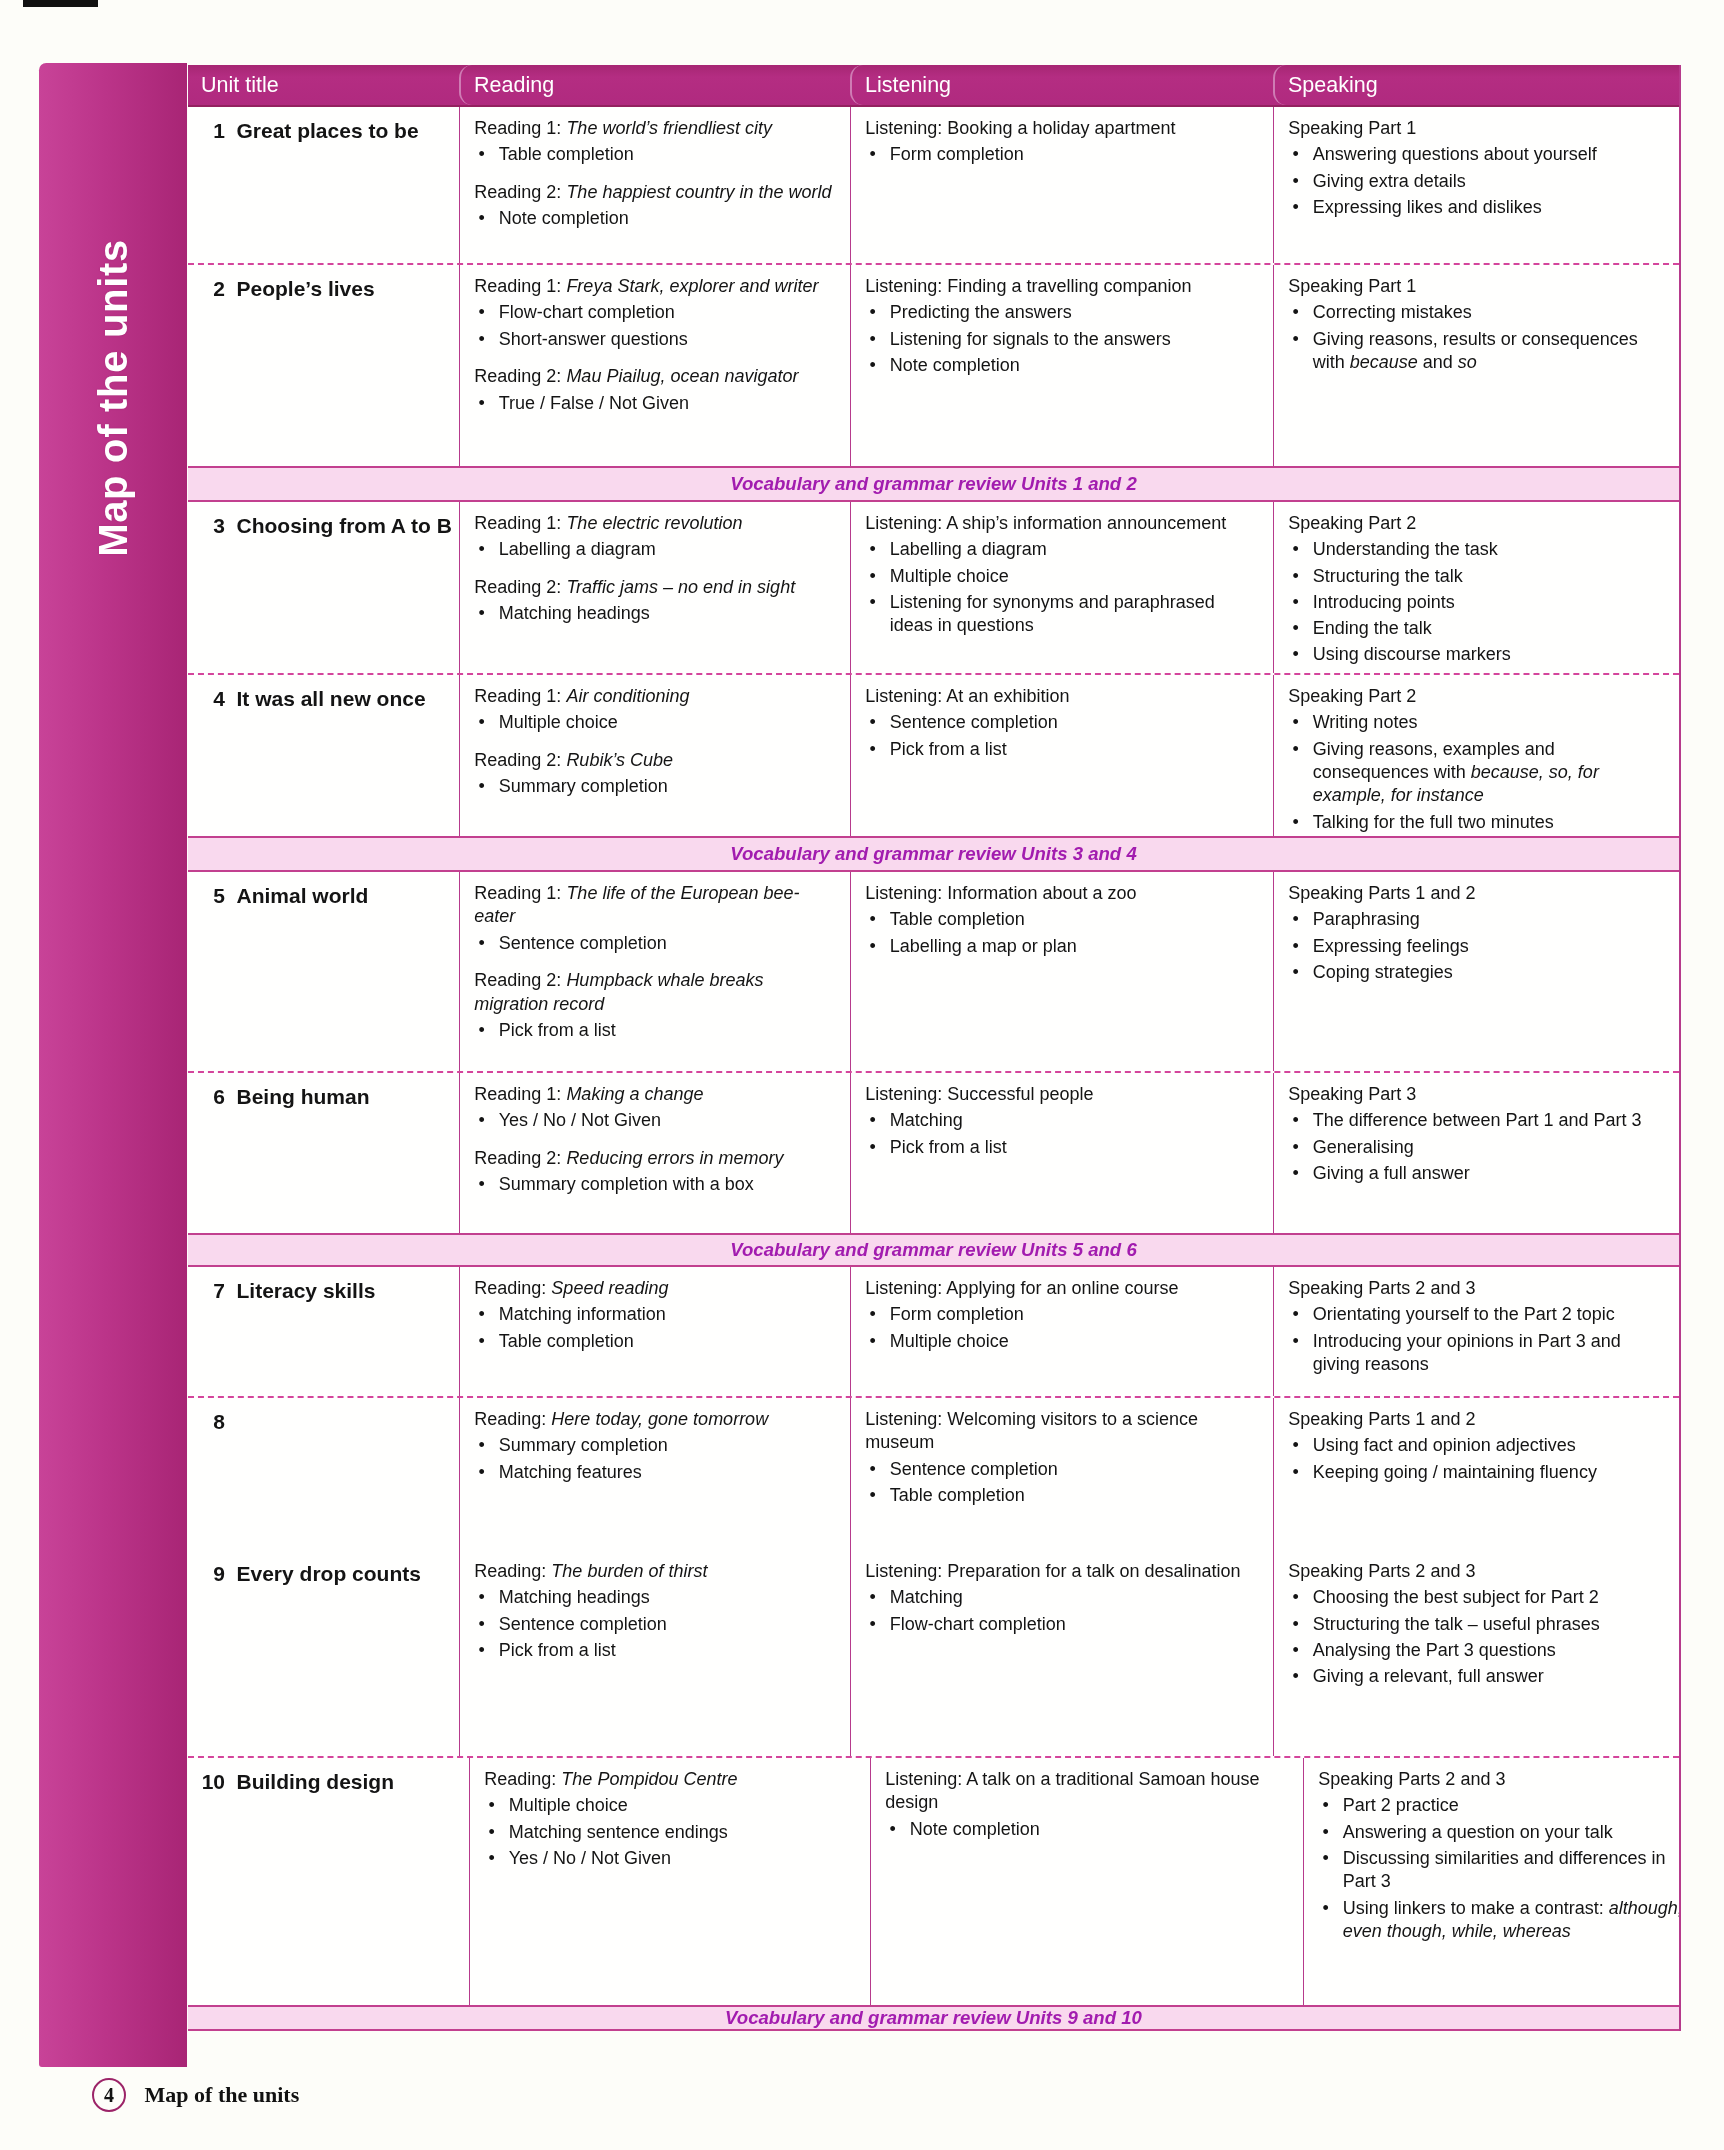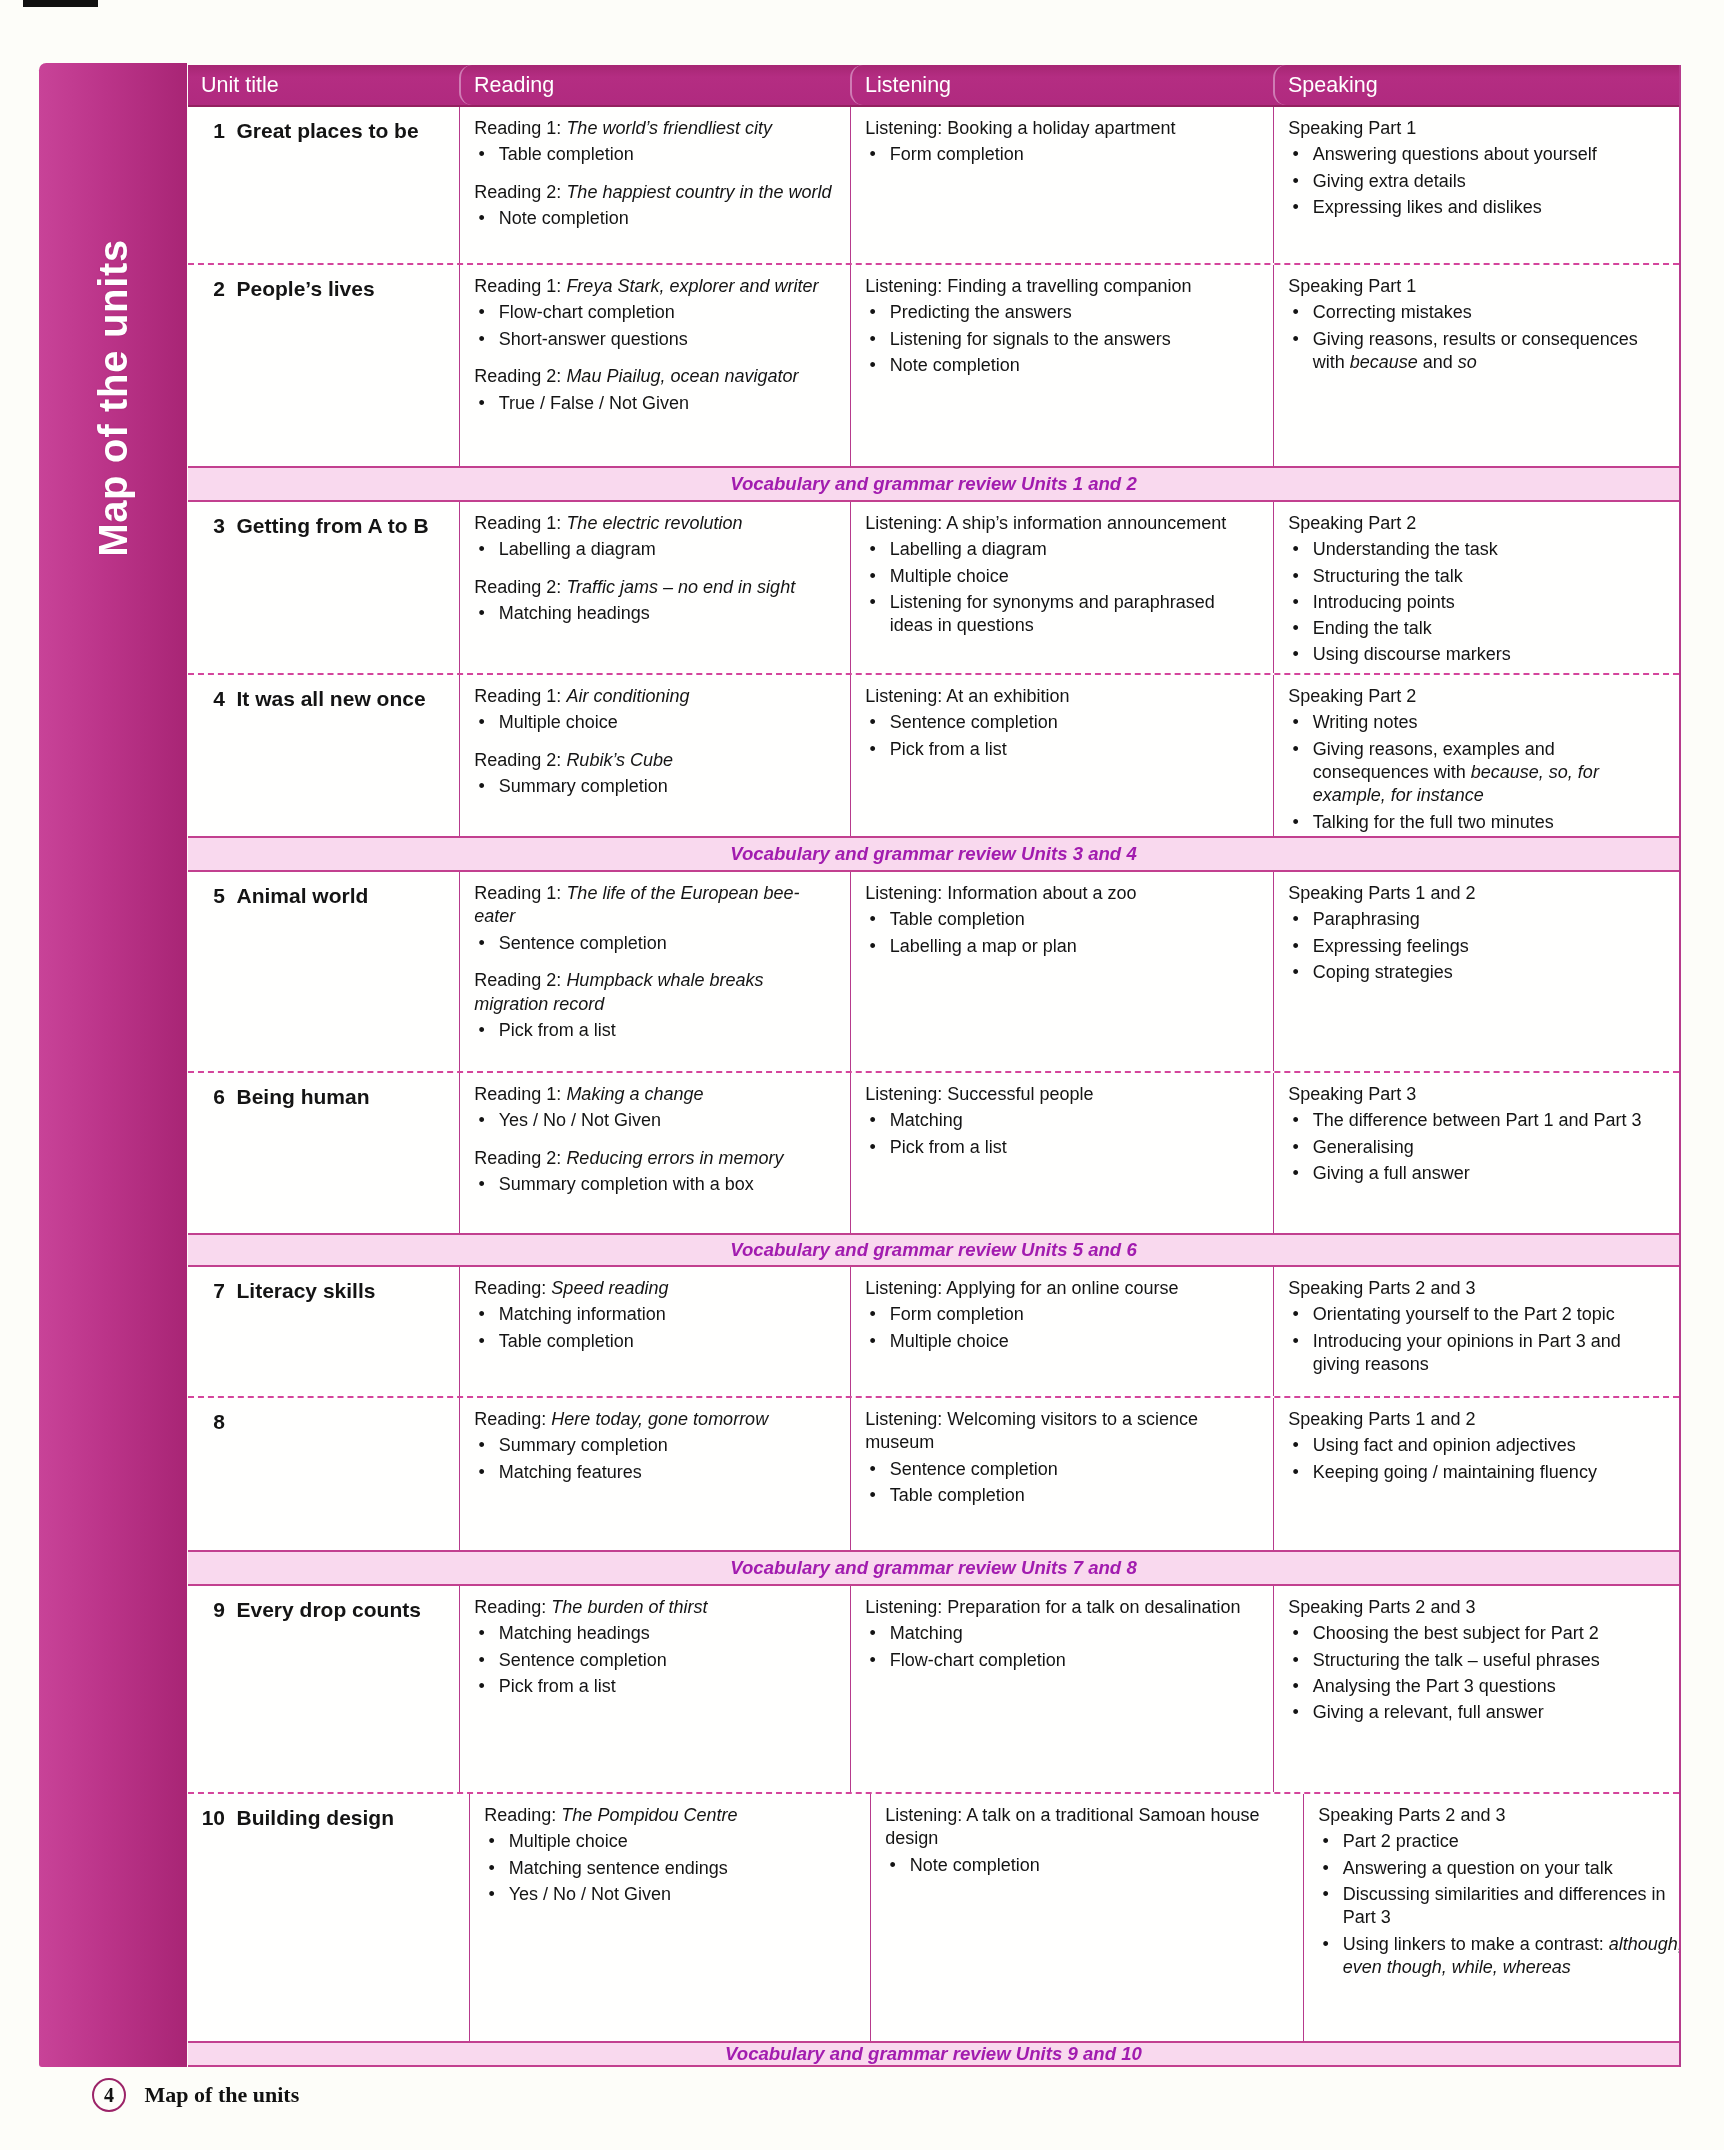--- a/index.html
+++ b/index.html
@@ -198,21 +198,21 @@
               </div>
             </div>
           </div>
         </div>
         <div class="rrow" style="height: 36px;">
           <div class="rlabel">Vocabulary and grammar review Units 1 and 2</div>
         </div>
         <div class="urow dash" style="height: 173px;">
           <div class="cell tcell">
             <span class="unum">3</span>
-            <span class="utitle">Getting from A to B</span>
+            <span class="utitle">Choosing from A to B</span>
           </div>
           <div class="cell c2">
             <div class="block">
               <div class="lead"><span>Reading 1: </span><span class="it">The electric revolution</span></div>
               <div class="bullet">
                 <span class="marker">•</span>
                 <span class="btext"><span>Labelling a diagram</span></span>
               </div>
             </div>
             <div class="block">
@@ -509,23 +509,20 @@
               <div class="bullet">
                 <span class="marker">•</span>
                 <span class="btext"><span>Using fact and opinion adjectives</span></span>
               </div>
               <div class="bullet">
                 <span class="marker">•</span>
                 <span class="btext"><span>Keeping going / maintaining fluency</span></span>
               </div>
             </div>
           </div>
-        </div>
-        <div class="rrow" style="height: 36px;">
-          <div class="rlabel">Vocabulary and grammar review Units 7 and 8</div>
         </div>
         <div class="urow dash" style="height: 208px;">
           <div class="cell tcell">
             <span class="unum">9</span>
             <span class="utitle">Every drop counts</span>
           </div>
           <div class="cell c2">
             <div class="block">
               <div class="lead"><span>Reading: </span><span class="it">The burden of thirst</span></div>
               <div class="bullet">

